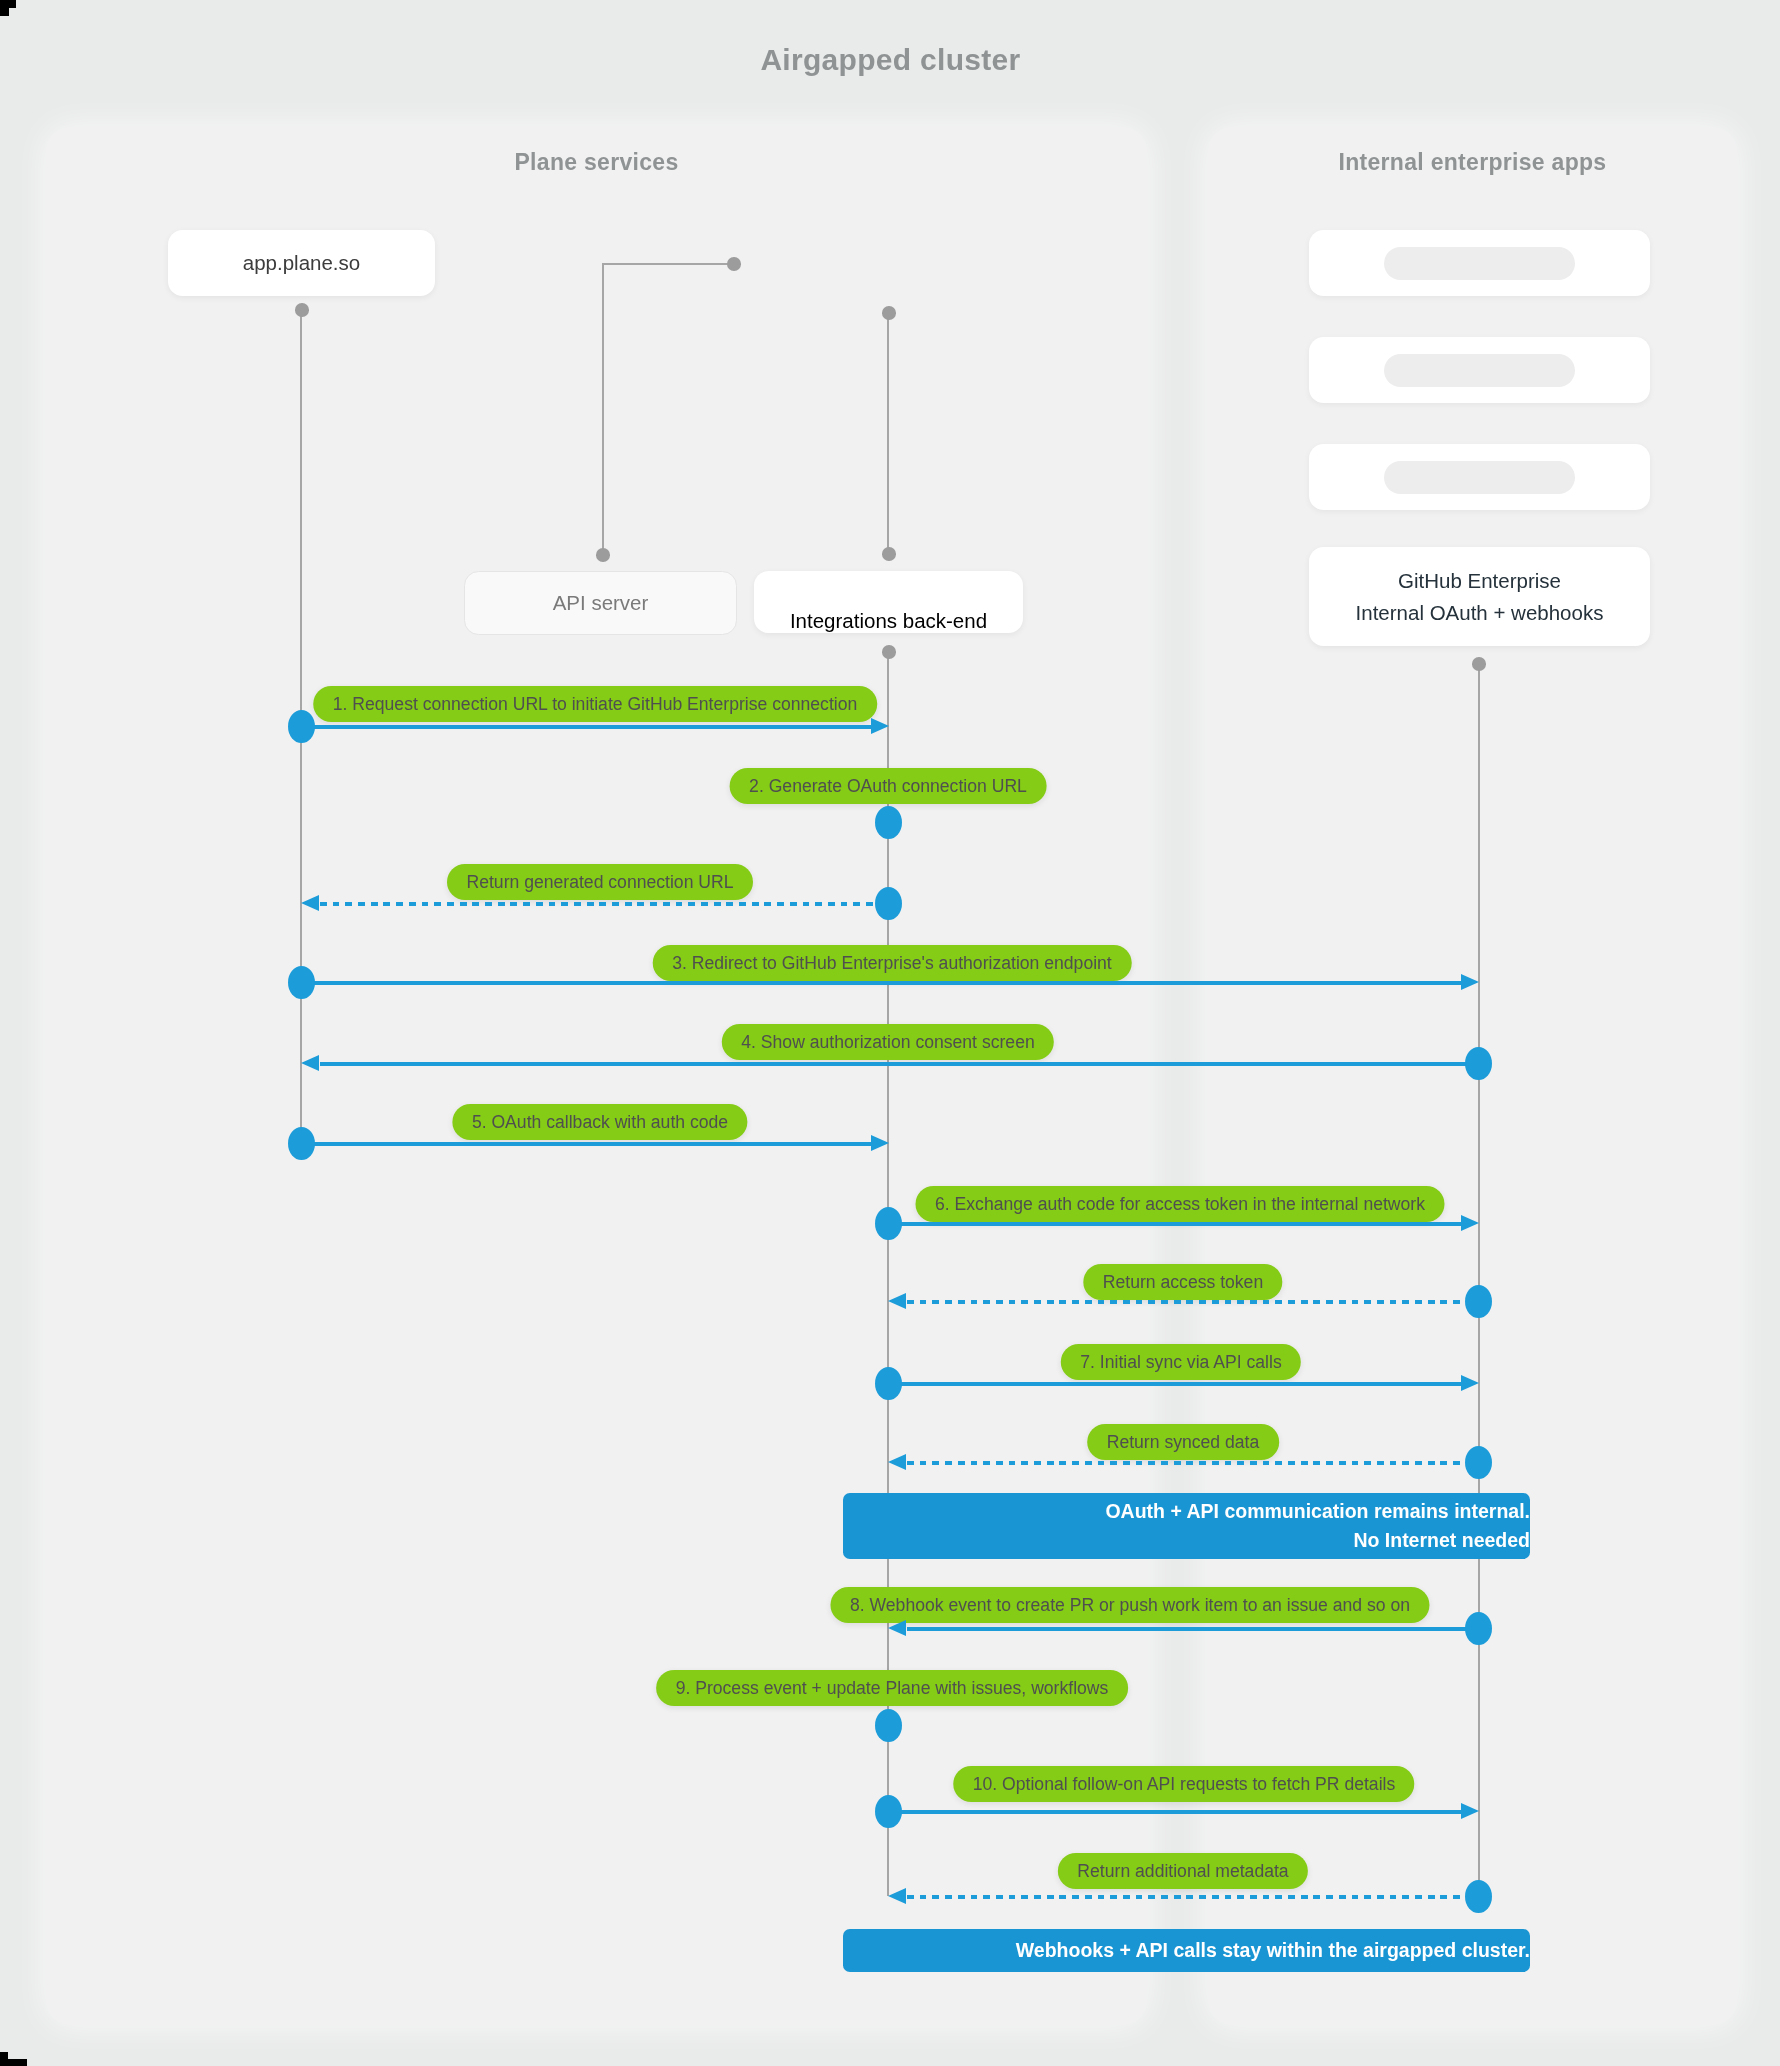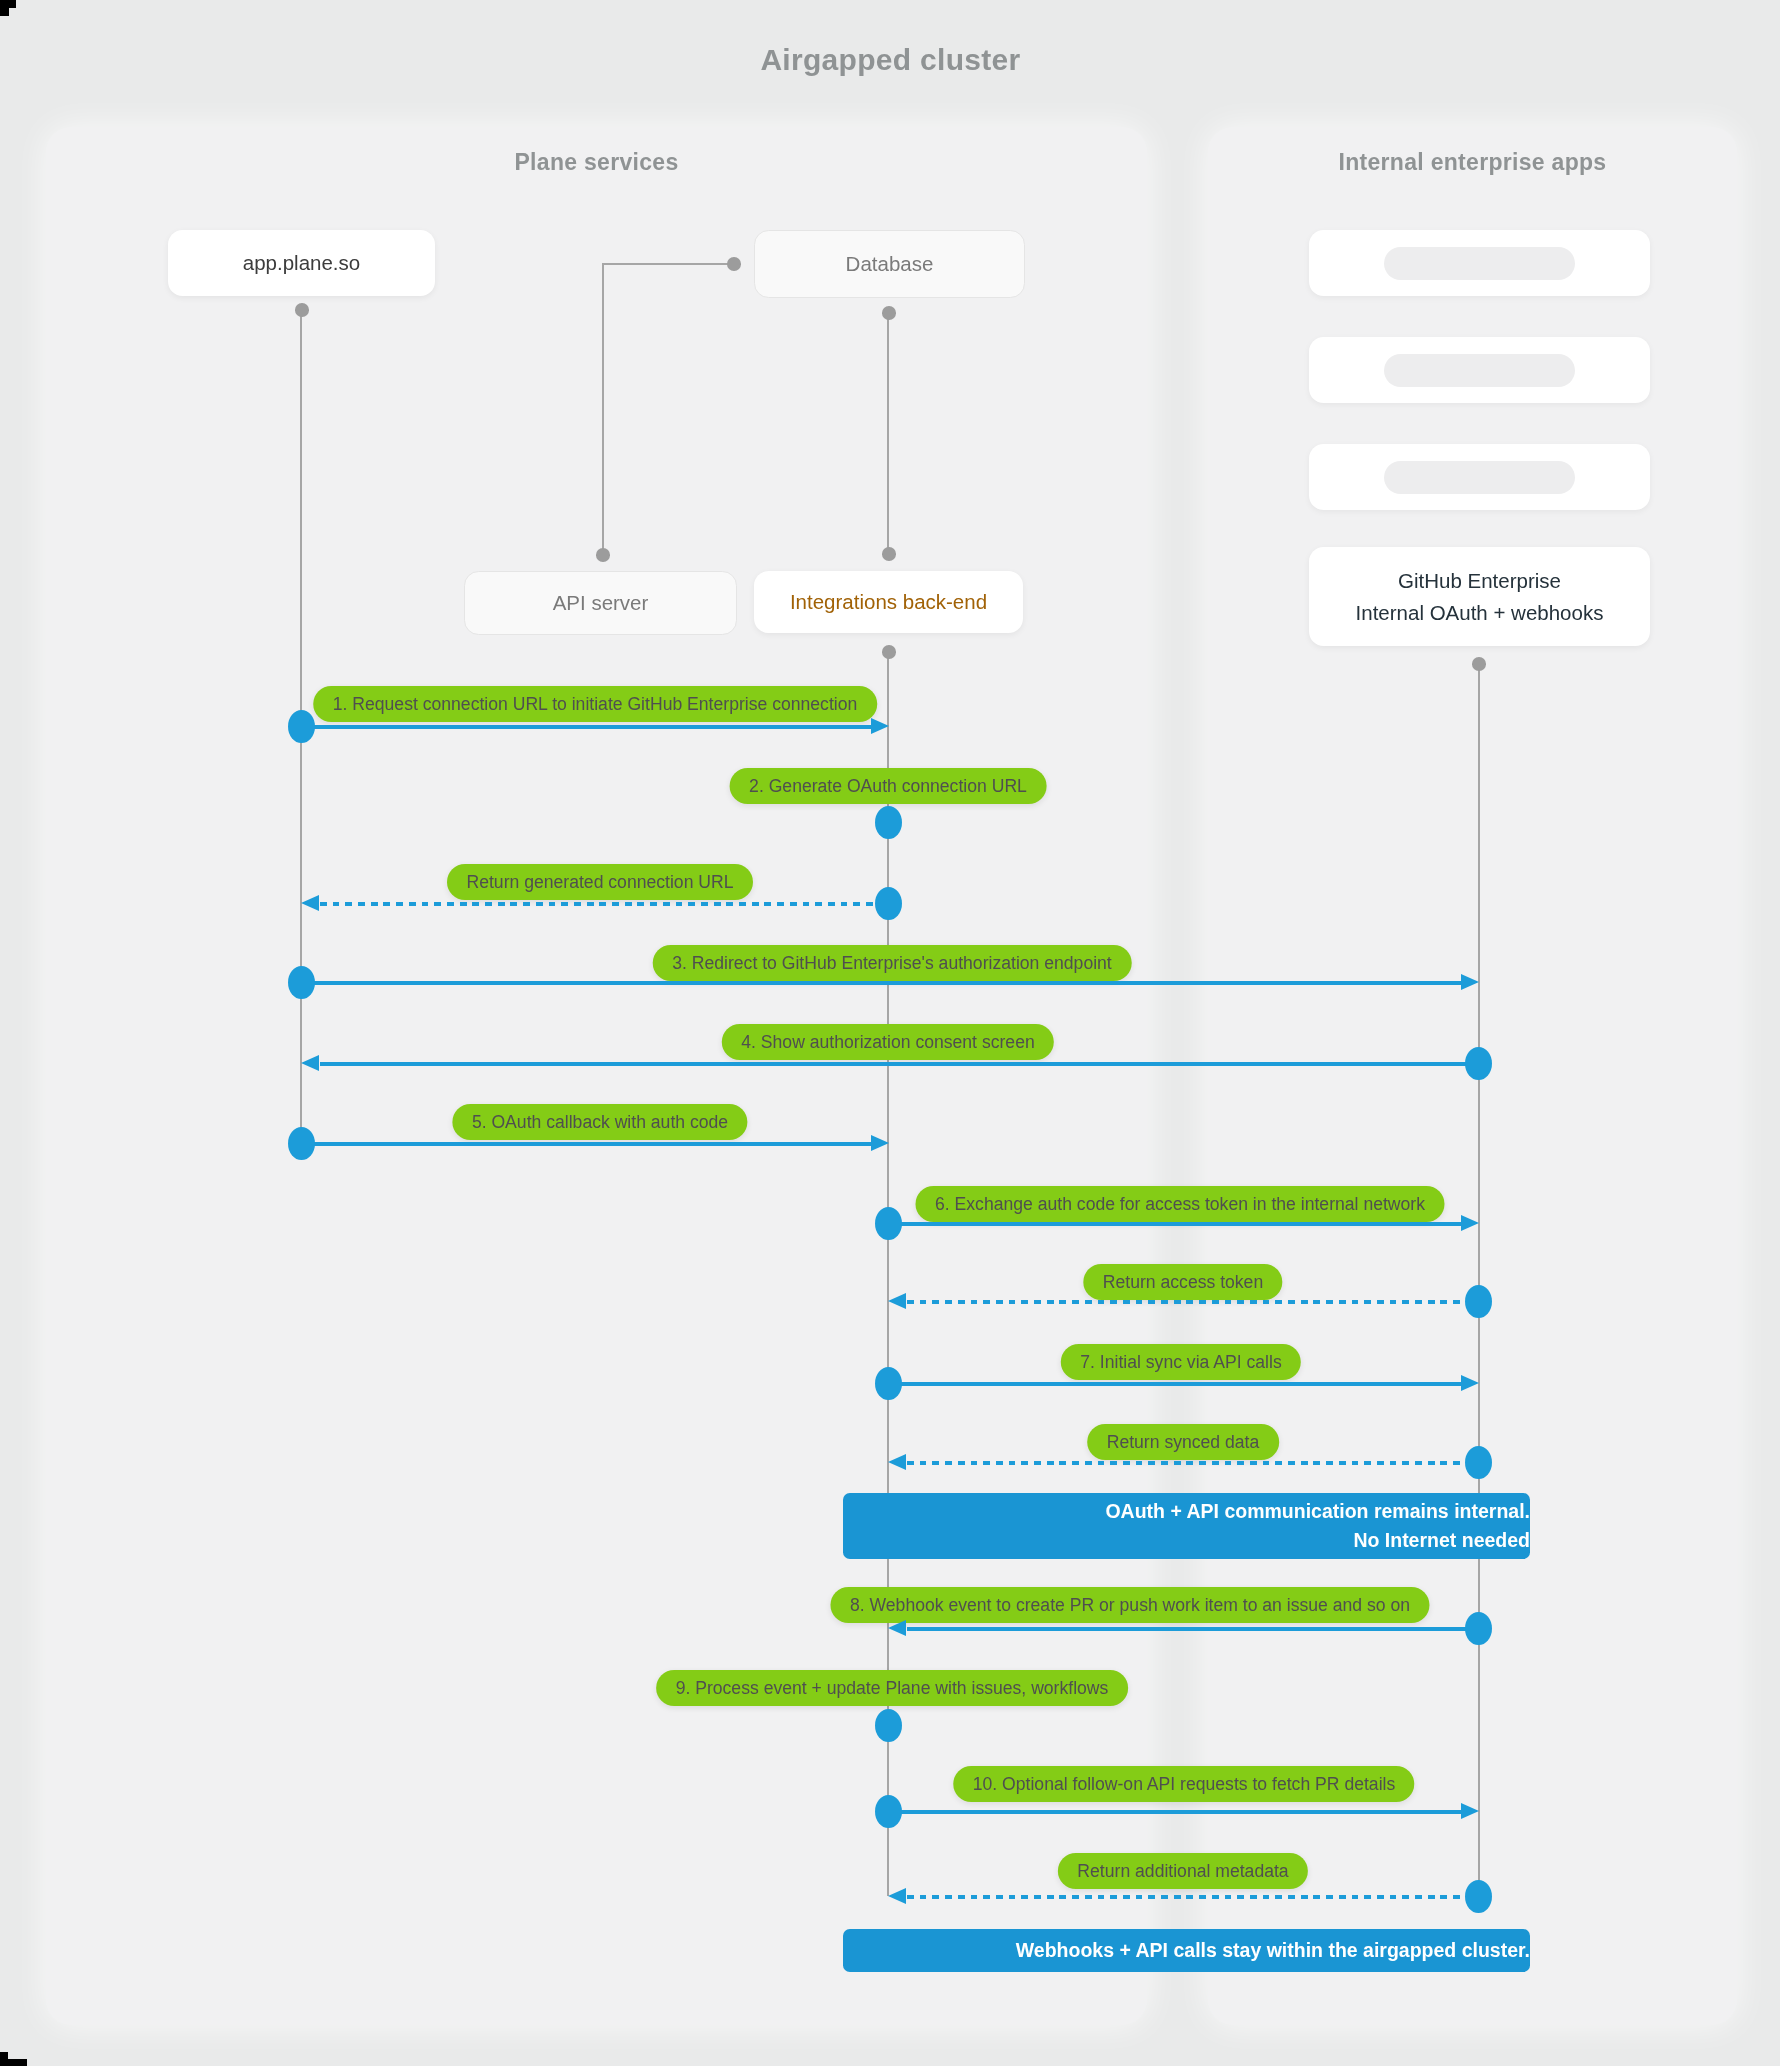--- a/index.html
+++ b/index.html
@@ -17,21 +17,21 @@
   #page-title{position:absolute;left:0;top:43px;width:100%;text-align:center;
     font-size:30px;font-weight:700;color:#8F9394;letter-spacing:0.3px;}
   
   .node{position:absolute;display:flex;align-items:center;justify-content:center;
     border-radius:14.6px;font-size:20.5px;color:#3C3C3C;text-align:center;}
   .node.white{background:#FFFFFF;box-shadow:0 2px 5.9px rgba(0,0,0,0.06);}
   .node.ghost{background:#F9F9F9;border:1px solid #E5E5E5;color:#7A7A7A;}
   #node-app{left:168px;top:230px;width:267px;height:66px;}
   #node-db{left:754px;top:230px;width:269px;height:66px;}
   #node-api{left:464px;top:571px;width:271px;height:62px;}
-  #node-int{left:754px;top:571px;width:269px;height:62px;color:#a16207;}
+  #node-int{left:754px;top:571px;width:269px;height:62px;color:#000000;align-items:flex-end;}
   #node-gh{left:1309px;top:547px;width:341px;height:99px;color:#25323B;
            flex-direction:column;line-height:1.55;}
   
   .skel{position:absolute;left:1309px;width:341px;height:66px;background:#fff;
         border-radius:14.6px;box-shadow:0 2px 5.9px rgba(0,0,0,0.05);
         display:flex;align-items:center;justify-content:center;}
   .skel .bar{width:191px;height:33px;border-radius:16.6px;background:#EDEDEE;}
   
   .lifeline{position:absolute;width:2px;background:#A6A6A6;}
   .hline{position:absolute;height:2px;background:#A6A6A6;}
@@ -69,23 +69,20 @@
 
   <div class="panel" id="panel-plane">
     <div class="panel-header">Plane services</div>
   </div>
   <div class="panel" id="panel-enterprise">
     <div class="panel-header">Internal enterprise apps</div>
   </div>
 
   <div class="node white" id="node-app">
     <span>app.plane.so</span>
-  </div>
-  <div class="node ghost" id="node-db">
-    <span>Database</span>
   </div>
   <div class="node ghost" id="node-api">
     <span>API server</span>
   </div>
   <div class="node white" id="node-int">
     <span>Integrations back-end</span>
   </div>
   <div class="node white" id="node-gh">
     <span>GitHub Enterprise</span>
     <span>Internal OAuth + webhooks</span>

